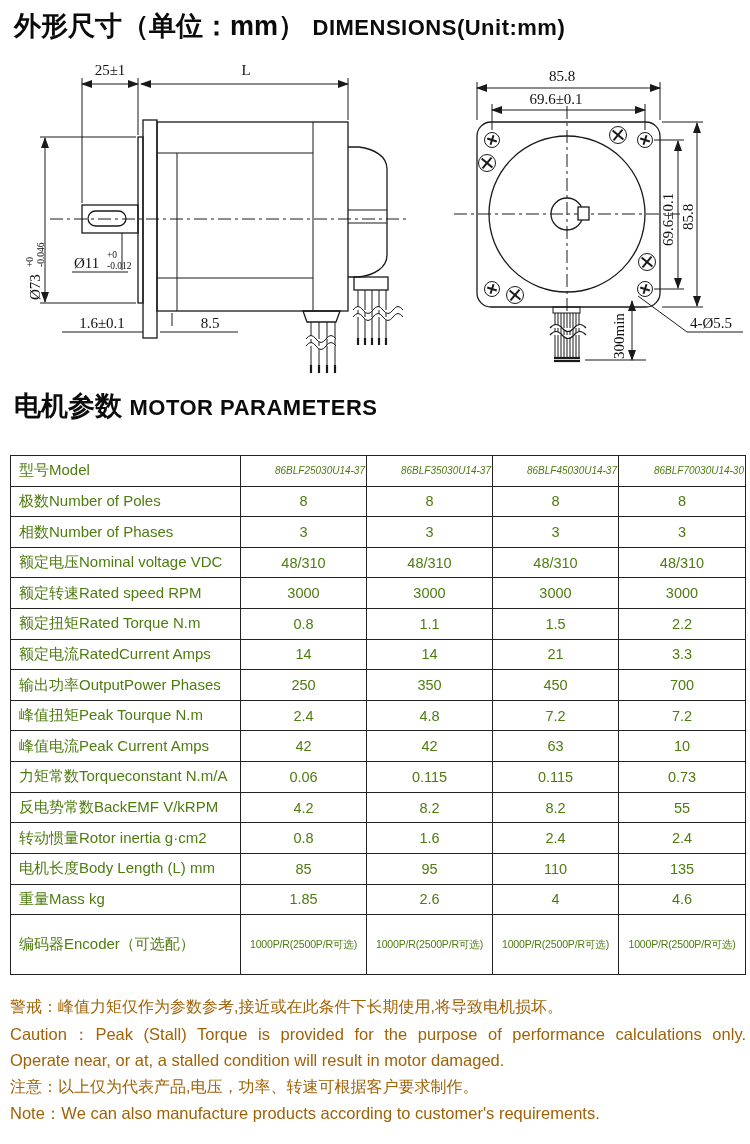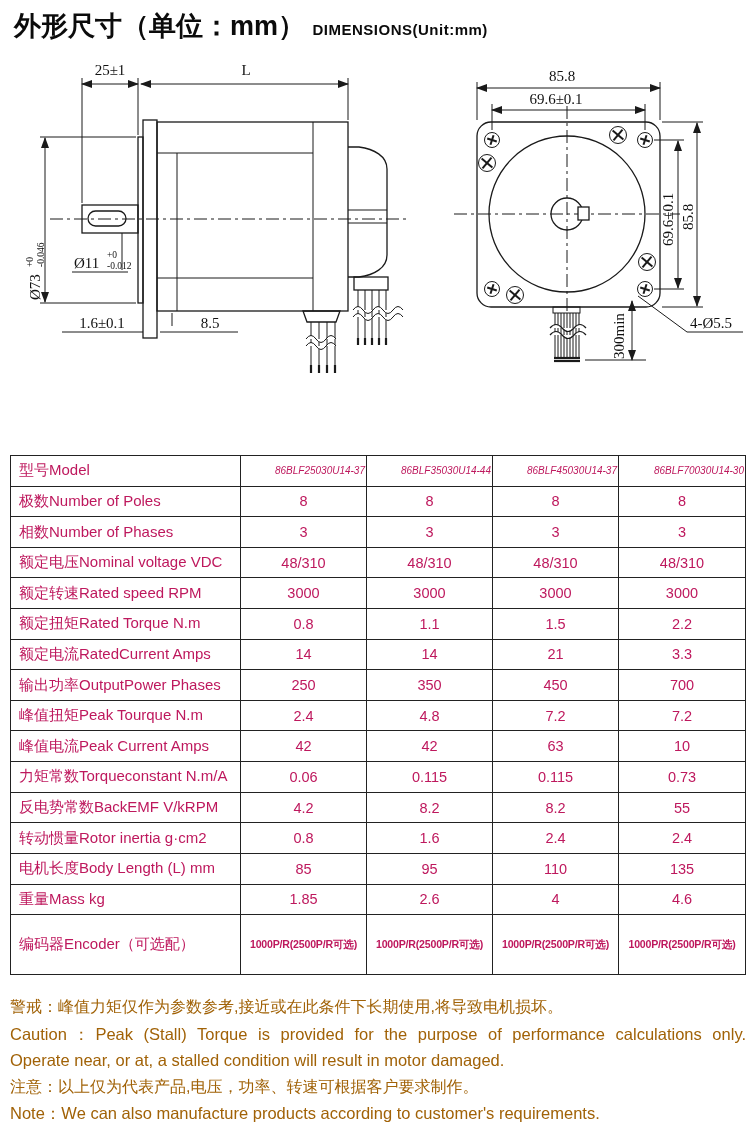--- a/index.html
+++ b/index.html
@@ -3,41 +3,41 @@
 <meta charset="utf-8">
 <style>
   html,body { margin:0; padding:0; background:#fff; }
   .page {
     position:relative; width:750px; height:1144px; background:#ffffff;
     color:#111; font-family:"Liberation Sans", sans-serif; overflow:hidden;
   }
   h1, h2 { position:absolute; margin:0; font-weight:bold; color:#0b0b0b; white-space:nowrap; }
   h1 { left:14px; top:8px;  font-size:27px; }
   h2 { left:14px; top:388px; font-size:27px; }
-  .en-sub { font-size:15px; letter-spacing:0.5px; }
+  .en-sub { font-size:22px; letter-spacing:0.5px; }
 
   svg { position:absolute; }
   .ln   { fill:none; stroke:#1a1a1a; stroke-width:1.3; }
   .thin { fill:none; stroke:#1a1a1a; stroke-width:1; }
   .cl   { fill:none; stroke:#1a1a1a; stroke-width:1; stroke-dasharray:13 4 3 4; }
   .wire { fill:none; stroke:#1a1a1a; stroke-width:1; }
   .tip  { fill:none; stroke:#1a1a1a; stroke-width:2.2; }
   text.dim { font-family:"Liberation Serif", serif; font-size:15px; fill:#111; }
   text.tol { font-family:"Liberation Serif", serif; font-size:9.5px; fill:#111; }
 
   .tbl-wrap { position:absolute; left:10px; top:455px; width:735px; height:520px; }
   table.params {
     width:100%; height:100%; border-collapse:collapse; table-layout:fixed;
-    font-family:"Liberation Sans", sans-serif; color:#be185d;
+    font-family:"Liberation Sans", sans-serif; color:#4d7c0f;
   }
   table.params td { border:1.6px solid #222; overflow:hidden; white-space:nowrap; }
   td.lbl { text-align:left; padding:0 4px 0 8px; font-size:15px; }
   td.val { text-align:center; font-size:14.5px; }
   td.model { text-align:right; font-size:10px; padding:0 1px;font-style:italic; }
-  td.enc { text-align:center; font-size:10.6px; padding:12px 1px; letter-spacing:-0.2px;font-weight:bold; }
+  td.enc { text-align:center; font-size:10.6px; padding:12px 1px; letter-spacing:-0.2px; }
 
   .notes { position:absolute; left:10px; top:998px; width:736px; color:#a16207; }
   .notes p { margin:0 0 8.5px 0; line-height:18px; font-size:16.5px; white-space:nowrap; }
   .notes p.cjk { font-size:16px; }
   .notes p.just { white-space:normal; text-align:justify; text-align-last:justify;margin-top:6px; }
 </style>
 </head>
 <body>
 
 <div class="page">
@@ -252,35 +252,36 @@
     </g>
     <g>
       <line class="thin" x1="182" y1="241" x2="182" y2="300" marker-start="url(#arrF)" marker-end="url(#arrF)"></line>
       <line class="thin" x1="135" y1="300" x2="196" y2="300"></line>
       <g transform="translate(174,299) rotate(-90)">
         <text class="dim" x="0" y="0">300min</text>
       </g>
     </g>
   </svg>
 
+  <h2><span>电机参数</span> <span class="en-sub">MOTOR PARAMETERS</span></h2>
 
   <div class="tbl-wrap">
   <table class="params">
     <colgroup>
           <col style="width:230px">
           <col style="width:126px">
           <col style="width:126px">
           <col style="width:126px">
           <col style="width:127px">
         </colgroup>
     <tbody>
       <tr>
         <td class="lbl">型号Model</td>
         <td class="model">86BLF25030U14-37</td>
-        <td class="model">86BLF35030U14-44</td>
+        <td class="model">86BLF35030U14-37</td>
         <td class="model">86BLF45030U14-37</td>
         <td class="model">86BLF70030U14-30</td>
       </tr>
       <tr>
         <td class="lbl">极数Number of Poles</td>
         <td class="val">8</td>
         <td class="val">8</td>
         <td class="val">8</td>
         <td class="val">8</td>
       </tr>

